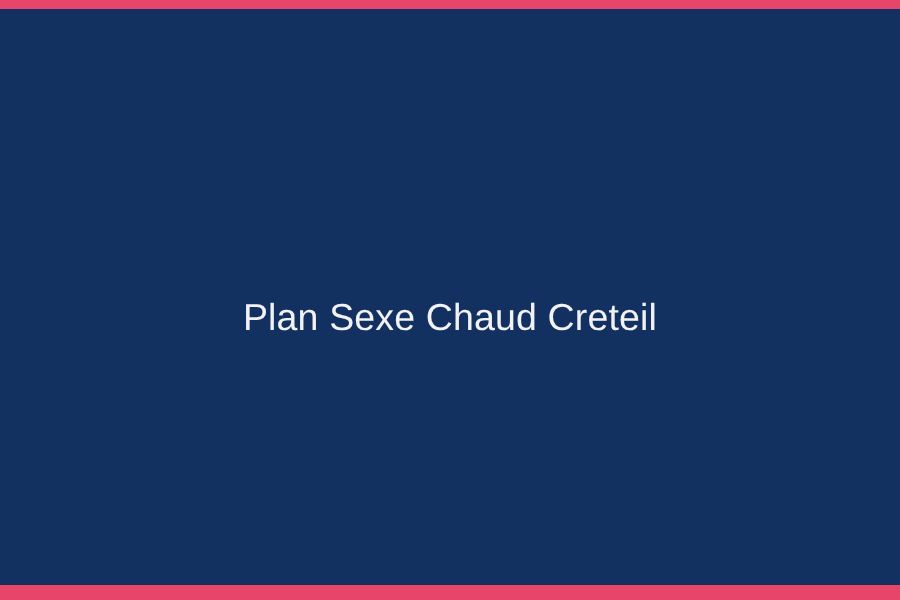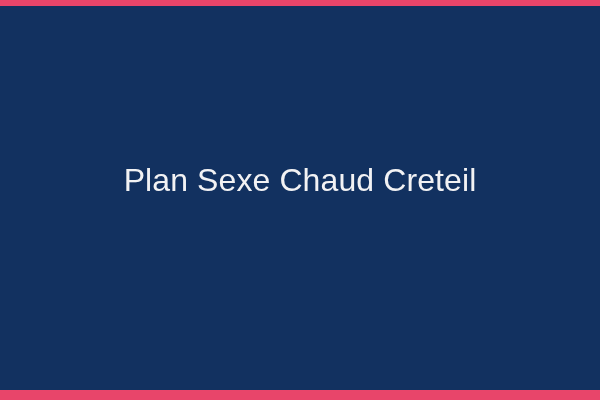--- a/index.html
+++ b/index.html
@@ -45,25 +45,25 @@
     background: #123160;
     display: flex;
     align-items: center;
     justify-content: center;
   }
 
   #placeholder-title {
     position: absolute;
     left: 0;
     right: 0;
-    top: 160px;
+    top: 192px;
     text-align: center;
     color: #f2f2f4;
     font-family: "Liberation Sans", sans-serif;
-    font-size: 32px;
+    font-size: 25px;
     font-weight: 400;
     line-height: 29px;
     letter-spacing: 0.1px;
     white-space: nowrap;
     -webkit-font-smoothing: antialiased;
   }
 </style>
 </head>
 <body>
 

